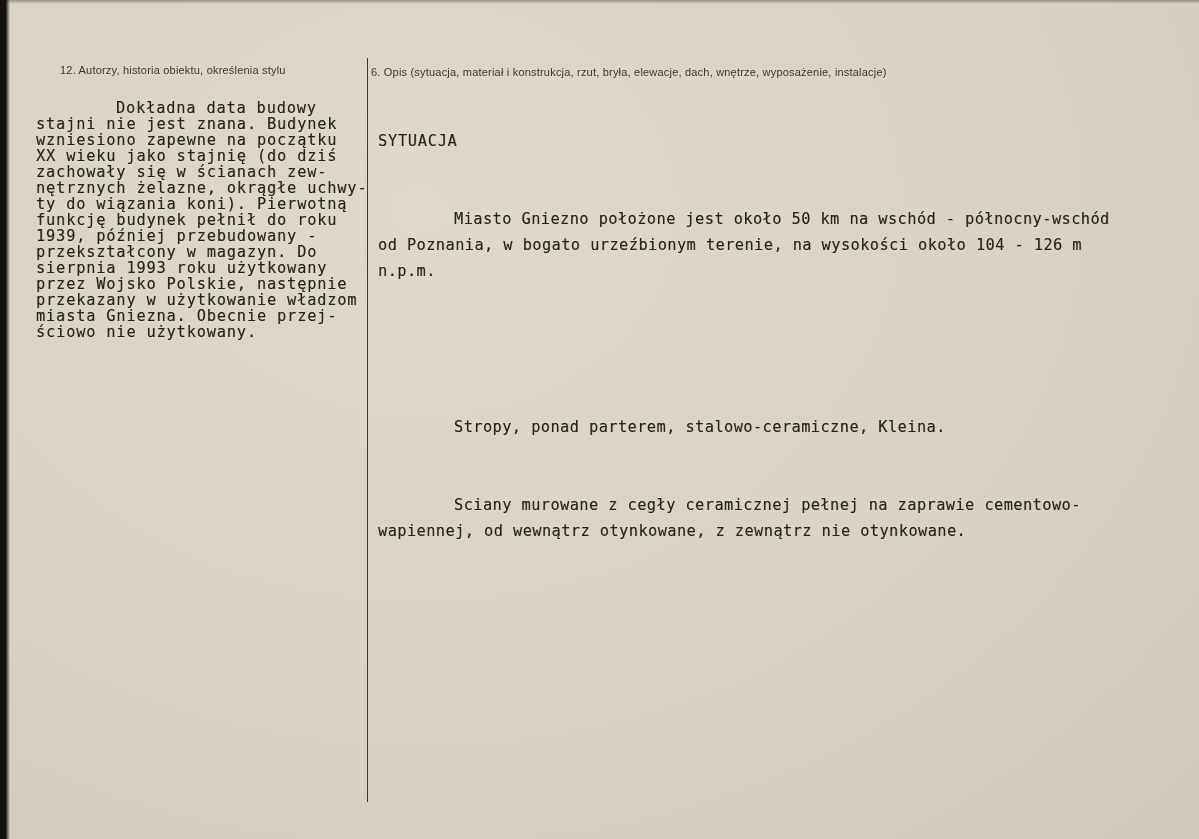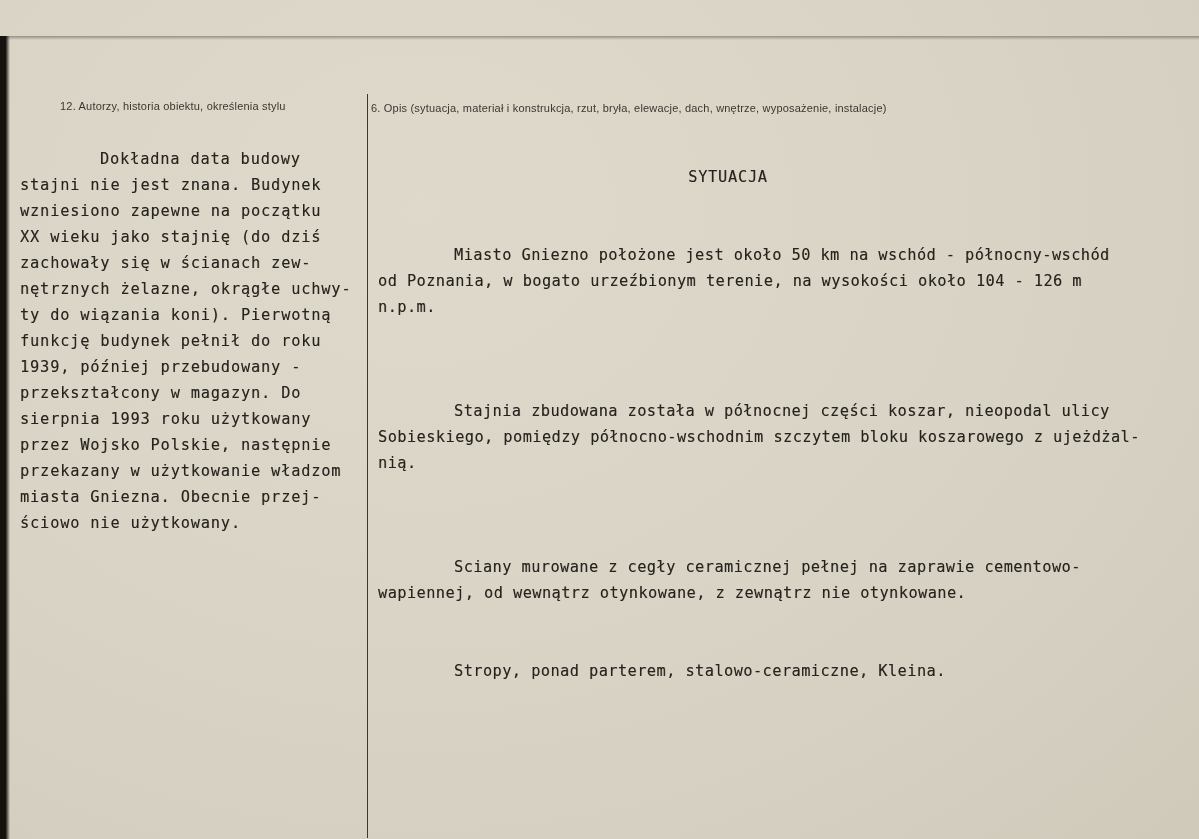--- a/index.html
+++ b/index.html
@@ -4,21 +4,21 @@
 <style>
   html, body { margin: 0; padding: 0; }
   body {
     width: 1199px; height: 839px;
     position: relative;
     overflow: hidden;
     background:
       radial-gradient(ellipse at 35% 25%, #ded9cb 0%, #d8d3c5 55%, #cfcaba 100%);
     font-family: "DejaVu Sans Mono", "Liberation Mono", monospace;
   }
-  .page { position: absolute; inset: 0; margin-top: 36px; }
+  .page { position: absolute; inset: 0; }
 
   
   .scan-edge-left {
     position: absolute; left: 0; top: 0; width: 10px; height: 100%;
     background: linear-gradient(to right, #14120d 0%, #14120d 55%, rgba(20,18,13,0) 100%);
   }
   .scan-edge-top {
     position: absolute; left: 0; top: 0; width: 100%; height: 4px;
     background: linear-gradient(to bottom, rgba(20,18,13,0.35), rgba(20,18,13,0));
   }
@@ -43,33 +43,33 @@
   }
 
   
   .tw {
     color: #26231d;
     white-space: pre-line;
     text-shadow: 0.4px 0.4px 0.5px rgba(38,35,29,0.35);
   }
 
   .col-left {
-    position: absolute; left: 20px; top: 84px; width: 348px;
-    font-size: 15.2px; line-height: 26px; letter-spacing: 0.9px;
+    position: absolute; left: 36px; top: 84px; width: 348px;
+    font-size: 15.2px; line-height: 16px; letter-spacing: 0.9px;
   }
   .col-left .para { text-indent: 80px; margin: 0; }
 
   .col-right {
     position: absolute; left: 378px; top: 76px; width: 794px;
     font-size: 15.2px; line-height: 26px; letter-spacing: 0.5px;
   }
   .col-right .para { text-indent: 76px; margin: 0; }
 
   .cheading {
-    width: 700px; text-align: center; margin: 0;
+    width: 700px; margin: 0;
     letter-spacing: 0.8px;
   }
   #heading-material { margin-top: 4px; margin-bottom: 4px; }
 </style>
 </head>
 <body>
 
 <div class="page">
 
   <div class="scan-edge-left"></div>
@@ -101,29 +101,26 @@
 
   <div class="col-right tw">
 
     <div id="heading-sytuacja" class="cheading">SYTUACJA</div>
 
     <div class="para">Miasto Gniezno położone jest około 50 km na wschód - północny-wschód
 od Poznania, w bogato urzeźbionym terenie, na wysokości około 104 - 126 m
 n.p.m.</div>
 
 
-    <div class="para">Stajnia zbudowana została w północnej części koszar, nieopodal ulicy
-Sobieskiego, pomiędzy północno-wschodnim szczytem bloku koszarowego z ujeżdżal-
-nią.</div>
 
+
+    <div class="para">Stropy, ponad parterem, stalowo-ceramiczne, Kleina.</div>
 
     <div class="para">Sciany murowane z cegły ceramicznej pełnej na zaprawie cementowo-
 wapiennej, od wewnątrz otynkowane, z zewnątrz nie otynkowane.</div>
-
-    <div class="para">Stropy, ponad parterem, stalowo-ceramiczne, Kleina.</div>
 
     
 
     
 
     
 
     
 
     

